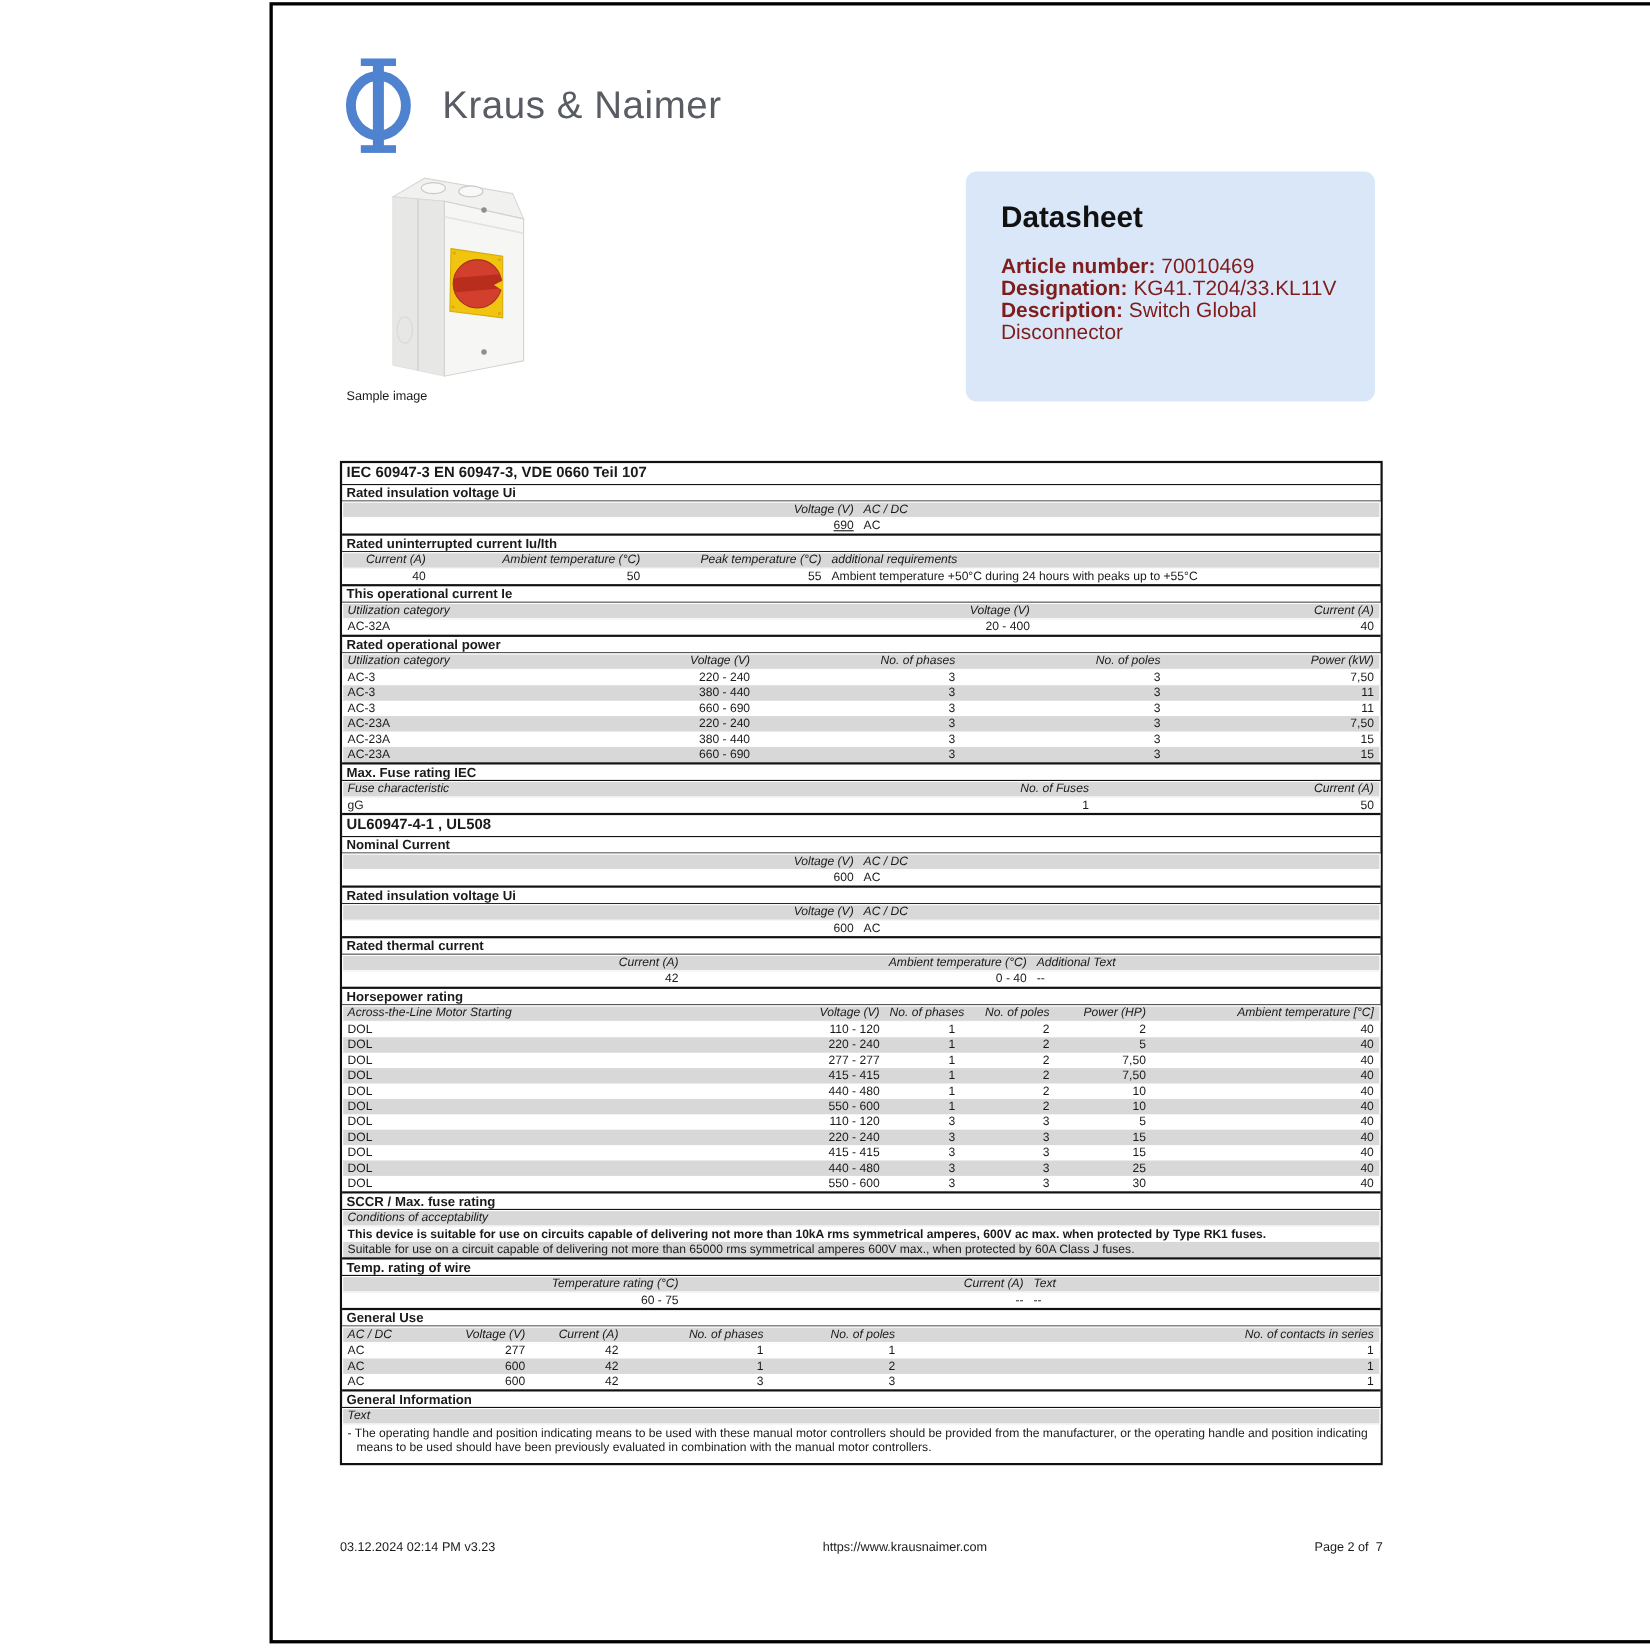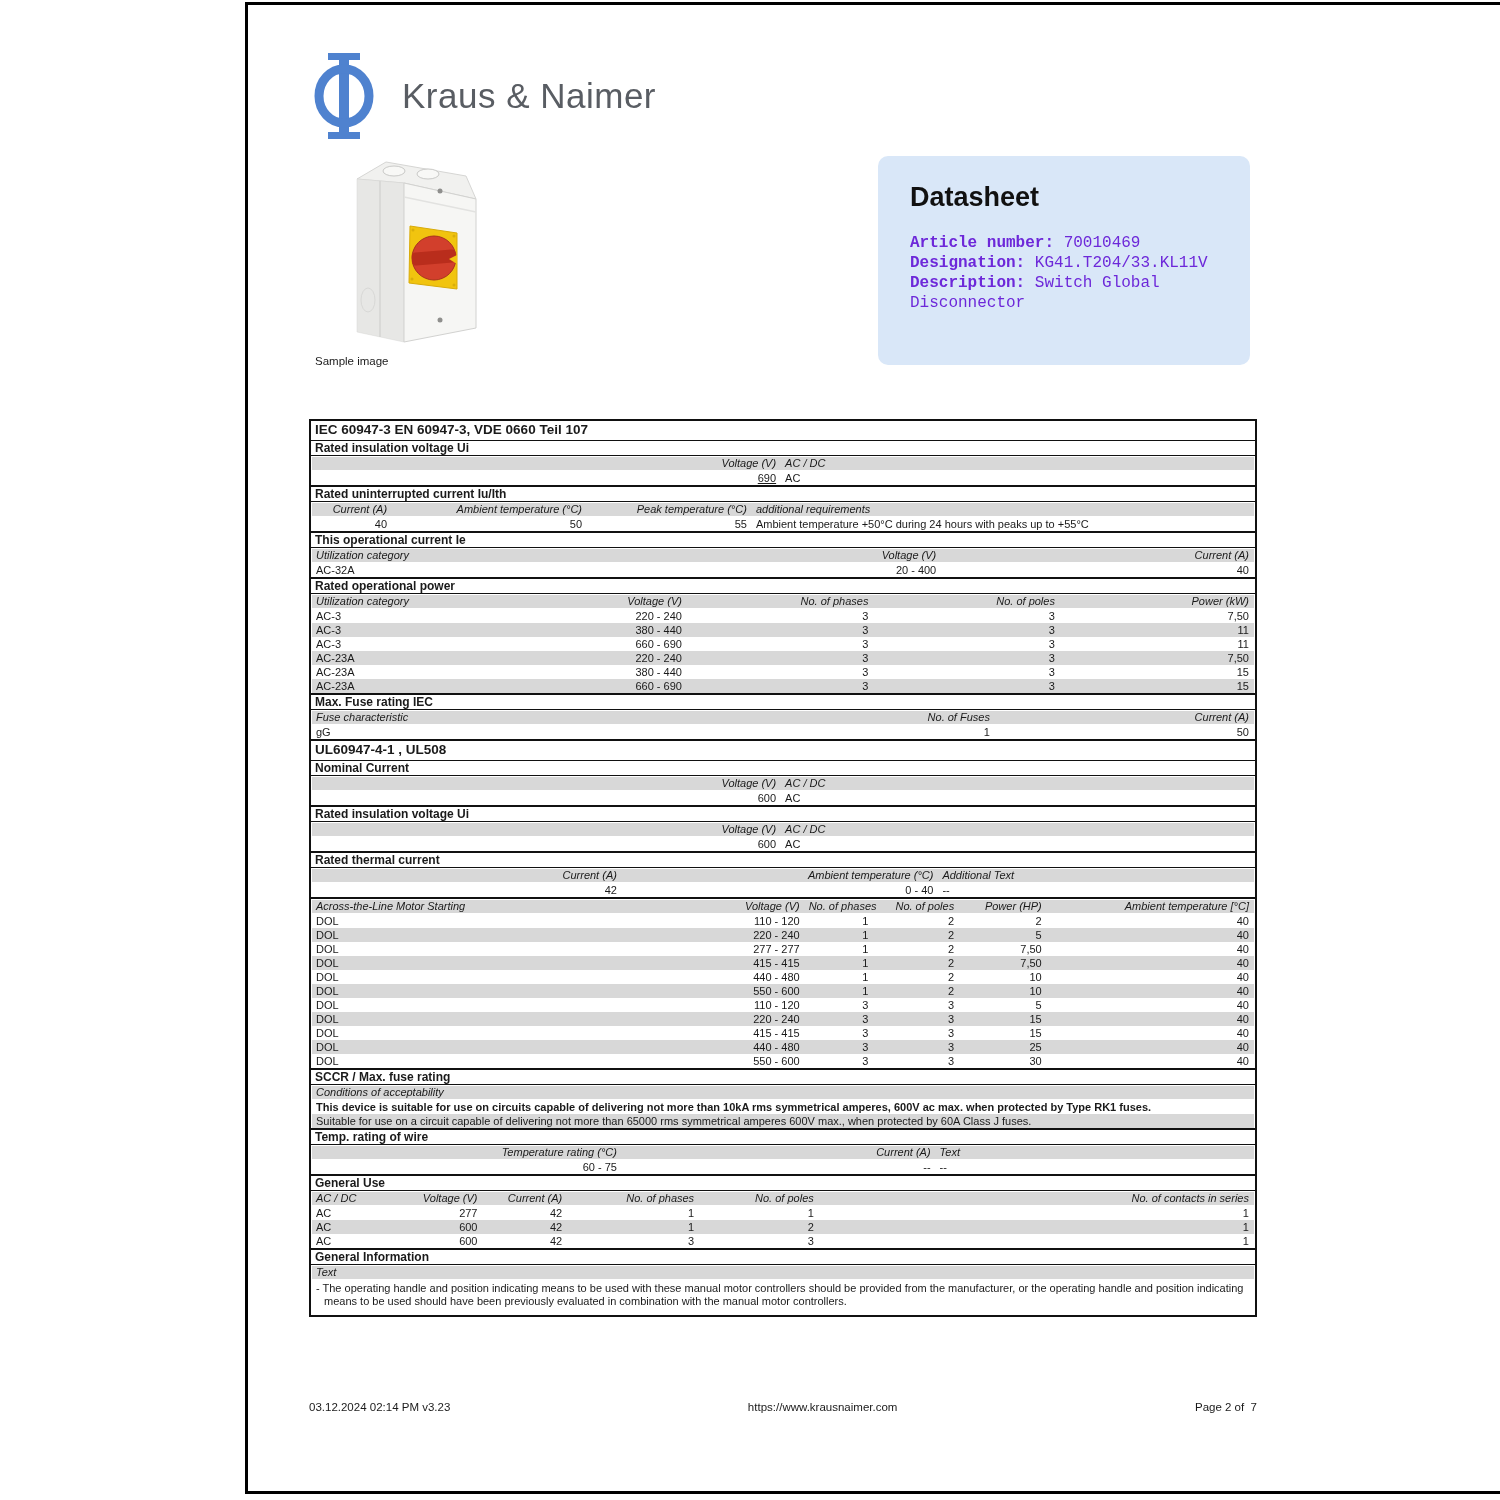--- a/index.html
+++ b/index.html
@@ -17,21 +17,21 @@
   .brand{font-size:35px;color:#595d63;margin-left:26px;letter-spacing:.5px;}
   
   .product{position:absolute;left:106px;top:155px;width:130px;height:190px;}
   .caption{position:absolute;left:67px;top:350px;font-size:11.5px;color:#1a1a1a;}
   
   .infobox{
     position:absolute;left:630px;top:151px;width:372px;height:209px;
     background:#d9e7f8;border-radius:10px;padding:26px 32px;box-sizing:border-box;
   }
   .infobox h1{margin:0 0 20px 0;font-size:27px;font-weight:700;color:#111;}
-  .field{font-size:16px;line-height:20px;color:#6d28d9;font-family:Liberation Mono, monospace;}
+  .field{font-size:19px;line-height:20px;color:#7f1d1d;}
   .field b{font-weight:700;}
   
   .tbl{
     position:absolute;left:61px;top:414px;width:948px;
     border:2px solid #111;box-sizing:border-box;background:#fff;font-size:11px;
   }
   .sec{border-top:2px solid #111;}
   .sec:first-child{border-top:none;}
   .sec.main + .sec{border-top-width:1px;}
   .main-title{height:19px;line-height:18px;font-size:13.5px;font-weight:700;padding-left:4px;}
@@ -252,20 +252,21 @@
           <span class="cell ar" style="width: 33.6%;">Ambient temperature (°C)</span>
           <span class="cell al" style="width: 33.5%;">Additional Text</span>
         </div>
         <div class="row ">
           <span class="cell ar" style="width: 32.9%;">42</span>
           <span class="cell ar" style="width: 33.6%;">0 - 40</span>
           <span class="cell al" style="width: 33.5%;">--</span>
         </div>
       </div>
       <div class="sec">
+        <div class="sec-title">Horsepower rating</div>
         <div class="row hdr">
           <span class="cell al" style="width: 30%;">Across-the-Line Motor Starting</span>
           <span class="cell ar" style="width: 22.3%;">Voltage (V)</span>
           <span class="cell ar" style="width: 7.3%;">No. of phases</span>
           <span class="cell ar" style="width: 9.1%;">No. of poles</span>
           <span class="cell ar" style="width: 9.3%;">Power (HP)</span>
           <span class="cell ar" style="width: 22%;">Ambient temperature [°C]</span>
         </div>
         <div class="row ">
           <span class="cell al" style="width: 30%;">DOL</span>

